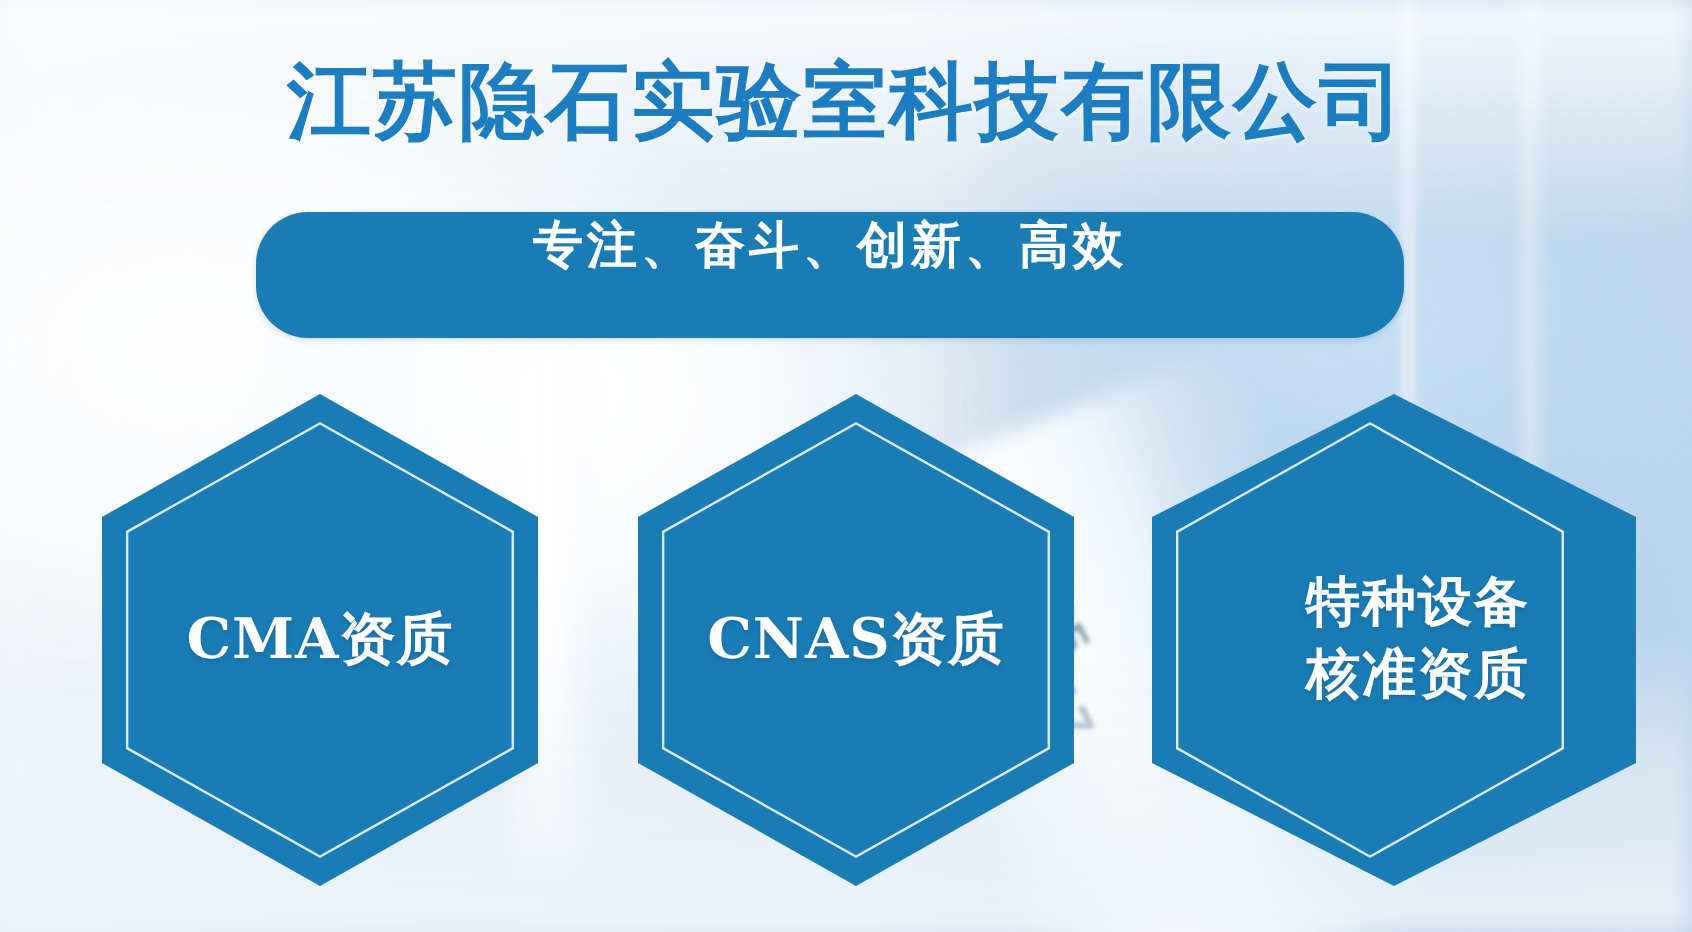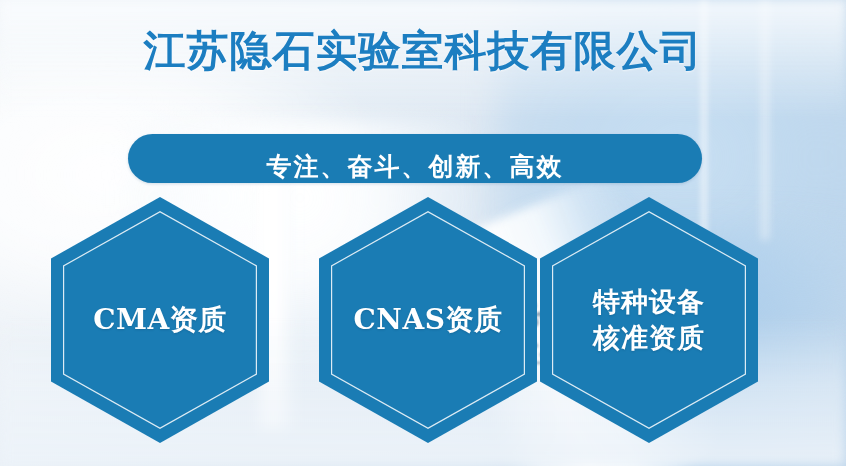--- a/index.html
+++ b/index.html
@@ -182,28 +182,27 @@
     line-height: 1.18;
     white-space: nowrap;
     text-shadow: 0 1px 2px rgba(255,255,255,0.65);
   }
 
   .slogan-pill {
     position: absolute;
     left: 128px;
     top: 106px;
     width: 574px;
-    height: 49px;
+    height: 63px;
     background: #1a7cb4;
     border-radius: 26px;
     display: flex;
-    align-items: flex-end;
+    align-items: flex-start;
     justify-content: center;
     box-shadow: 0 1px 3px rgba(20,80,125,0.18);
-    margin-top: 28px;
   }
   .slogan-text {
     color: #ffffff;
     font-family: "DejaVu Sans", "Liberation Sans", sans-serif;
     font-weight: 700;
     font-size: 25px;
     letter-spacing: 2px;
     white-space: nowrap;
   }
 
@@ -223,21 +222,21 @@
     top: 0;
     -webkit-clip-path: polygon(50% 0%, 100% 25%, 100% 75%, 50% 100%, 0% 75%, 0% 25%);
     clip-path: polygon(50% 0%, 100% 25%, 100% 75%, 50% 100%, 0% 75%, 0% 25%);
     background: #1a7cb4;
     display: flex;
     align-items: center;
     justify-content: center;
   }
   .hex.h1 { left: 51px; }
   .hex.h2 { left: 319px; }
-  .hex.h3 { left: 540px; }
+  .hex.h3 { left: 576px; padding-left: 24px; }
 
   
   .hex-inner-border {
     position: absolute;
     left: 12px;
     top: 14px;
     width: 194px;
     height: 218px;
     -webkit-clip-path: polygon(50% 0%, 100% 25%, 100% 75%, 50% 100%, 0% 75%, 0% 25%);
     clip-path: polygon(50% 0%, 100% 25%, 100% 75%, 50% 100%, 0% 75%, 0% 25%);

